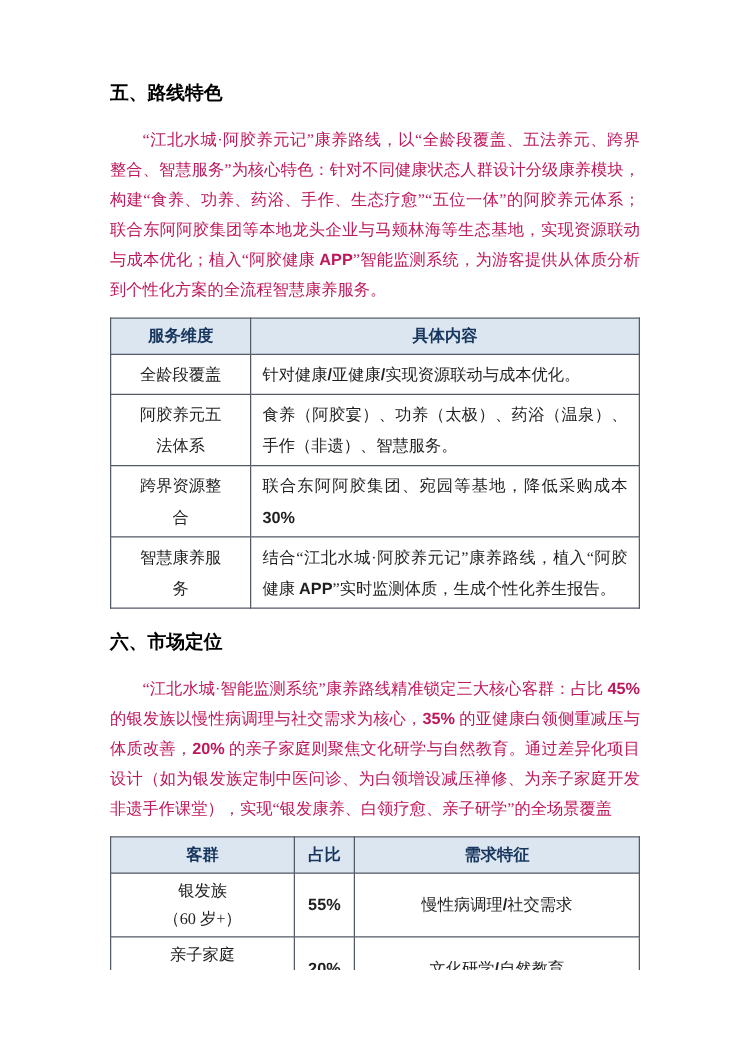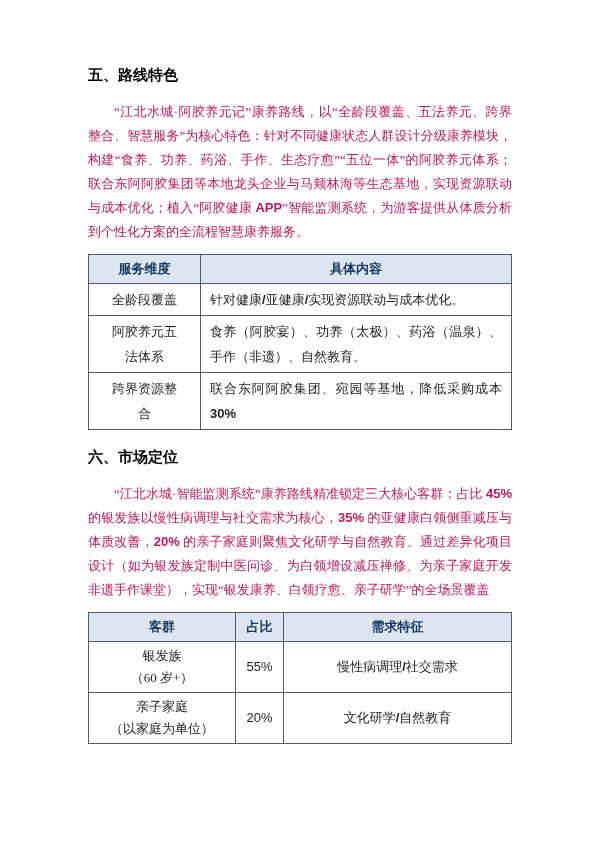--- a/index.html
+++ b/index.html
@@ -71,21 +71,21 @@
   .t2 col.c1 { width: 147px; }
   .t2 col.c2 { width: 48px; }
   .t2 th { padding: 6px 4px; }
   .t2 td {
     text-align: center;
     padding: 3px 4px;
     line-height: 22px;
   }
   .t2 td.share {
     font-family: "Liberation Sans", "DejaVu Sans", sans-serif;
-    font-weight: 400;
+    font-weight: 700;
     font-size: 13px;
   }
   .group-line { line-height: 22px; }
 </style>
 </head>
 <body>
 
 <div class="page">
 
   <div class="section">
@@ -103,25 +103,29 @@
           <th>具体内容</th>
         </tr>
       </thead>
       <tbody>
         <tr>
           <td class="dim">全龄段覆盖</td>
           <td class="cnt"><span>针对健康</span><span class="b">/</span><span>亚健康</span><span class="b">/</span><span>实现资源联动与成本优化。</span></td>
         </tr>
         <tr>
           <td class="dim">阿胶养元五法体系</td>
-          <td class="cnt"><span>食养（阿胶宴）、功养（太极）、药浴（温泉）、手作（非遗）、自然教育。</span></td>
+          <td class="cnt"><span>食养（阿胶宴）、功养（太极）、药浴（温泉）、手作（非遗）、智慧服务。</span></td>
         </tr>
         <tr>
           <td class="dim">跨界资源整合</td>
           <td class="cnt"><span>联合东阿阿胶集团、宛园等基地，降低采购成本 </span><span class="b">30%</span></td>
+        </tr>
+        <tr>
+          <td class="dim">智慧康养服务</td>
+          <td class="cnt"><span>结合“江北水城·阿胶养元记”康养路线，植入“阿胶健康 </span><span class="b">APP</span><span>”实时监测体质，生成个性化养生报告。</span></td>
         </tr>
       </tbody>
     </table>
   </div>
 
   <div class="section sec-market">
     <h2 class="sec-heading">六、市场定位</h2>
     <p class="para"><span>“江北水城·智能监测系统”康养路线精准锁定三大核心客群：占比 </span><span class="b">45%</span><span> 的银发族以慢性病调理与社交需求为核心，</span><span class="b">35%</span><span> 的亚健康白领侧重减压与体质改善，</span><span class="b">20%</span><span> 的亲子家庭则聚焦文化研学与自然教育。通过差异化项目设计（如为银发族定制中医问诊、为白领增设减压禅修、为亲子家庭开发非遗手作课堂），实现“银发康养、白领疗愈、亲子研学”的全场景覆盖</span></p>
 
     <table class="doc t2">

